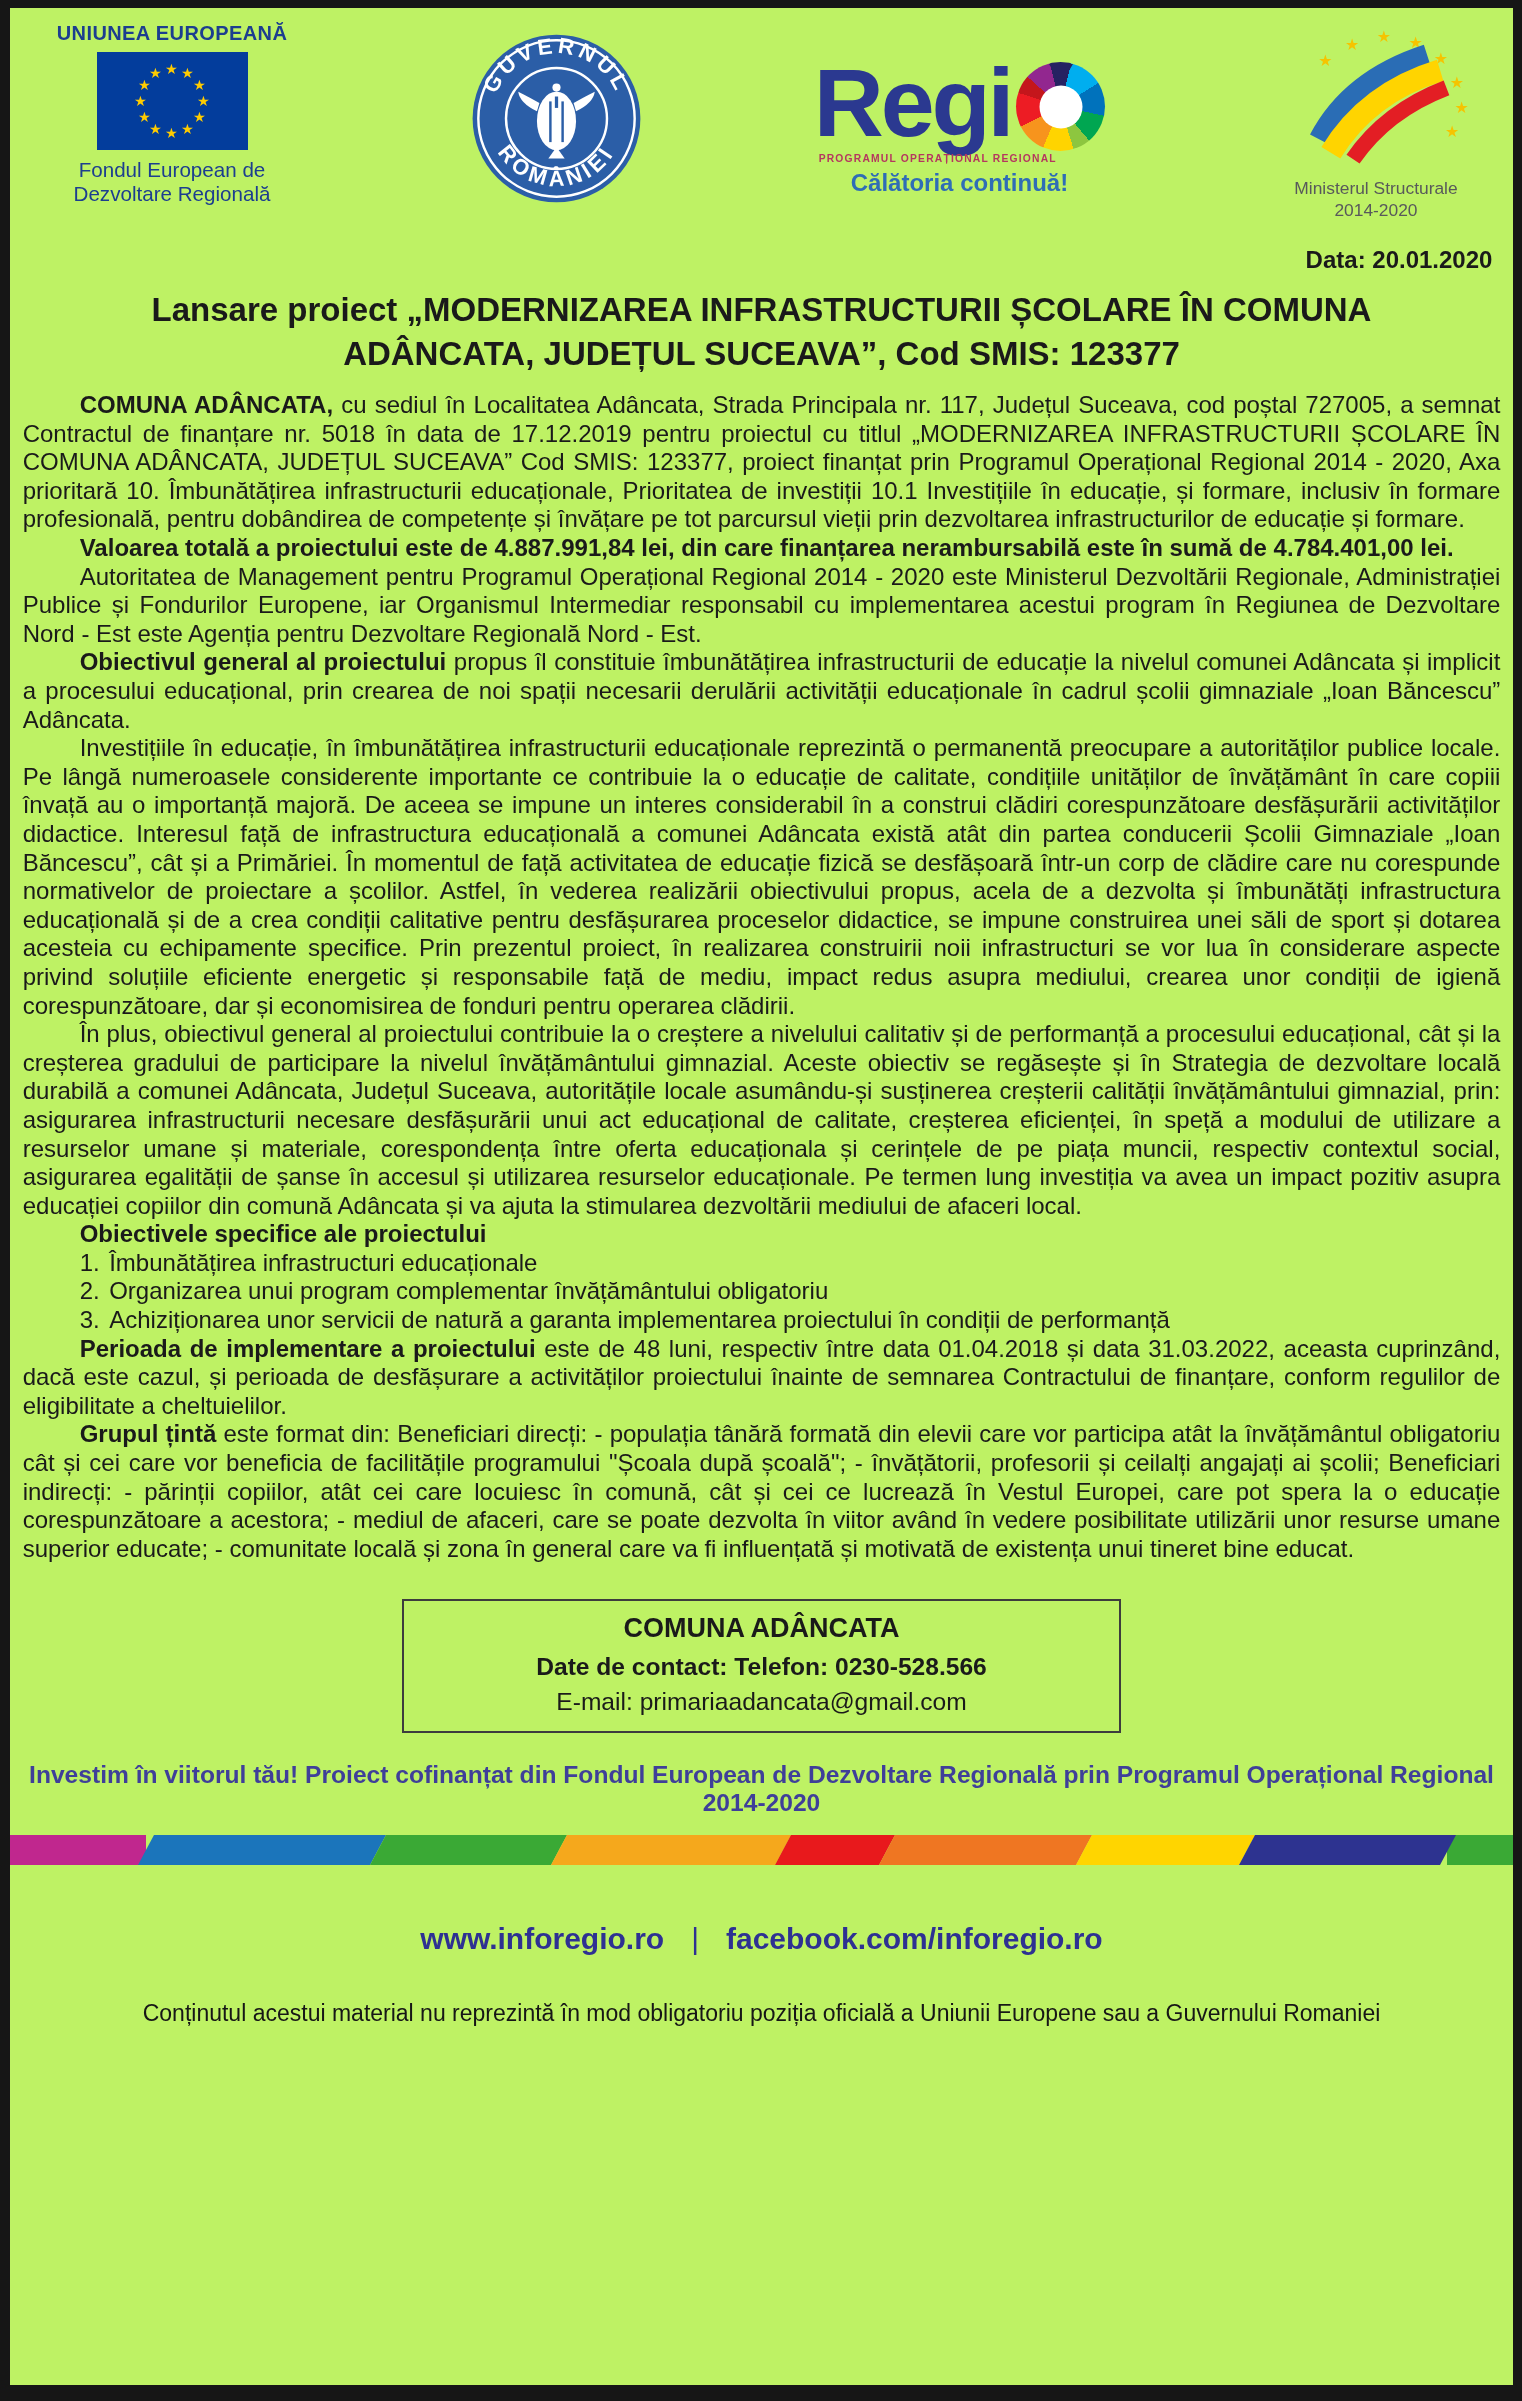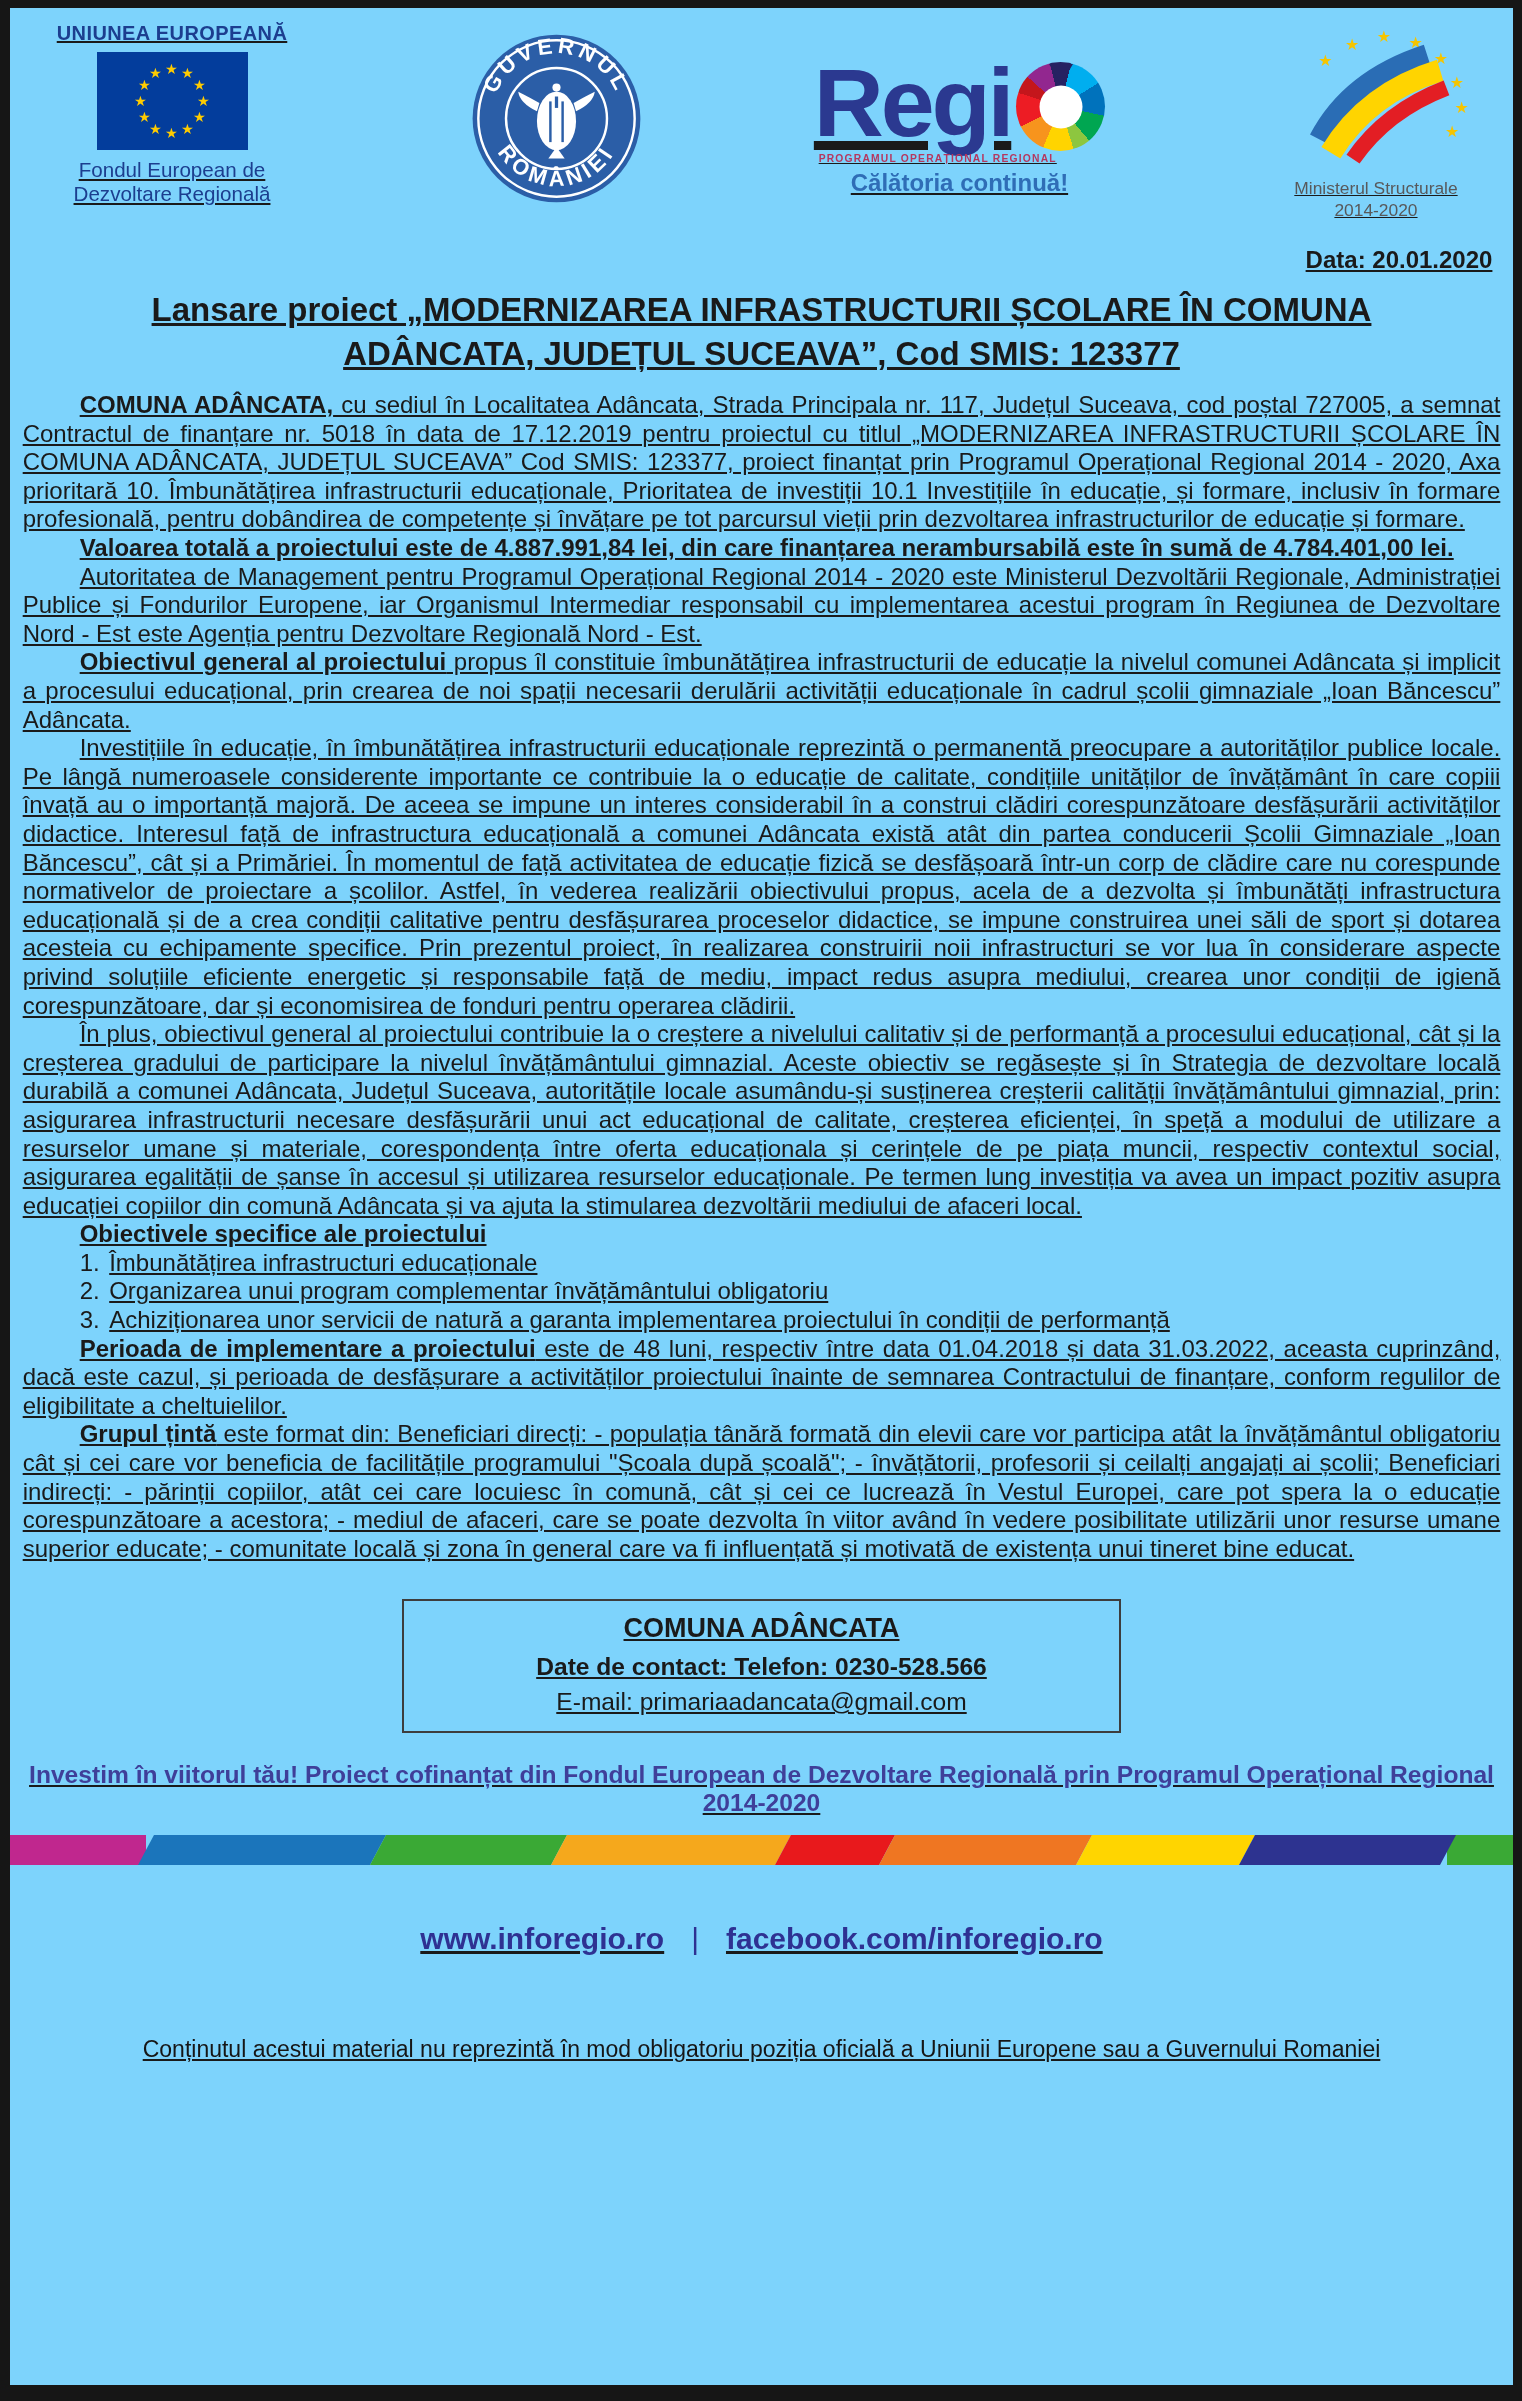--- a/index.html
+++ b/index.html
@@ -1,20 +1,20 @@
 <!DOCTYPE html>
 <html lang="ro" style="font-size:12.7px"><head>
 <meta charset="utf-8">
 <style>
   html,body{margin:0;padding:0;background:#e8e8e8;}
   .page{
     width:1523px;height:2401px;margin:0 auto;box-sizing:border-box;
-    background:#7dd3fc;position:relative;overflow:hidden;
+    background:#bef264;position:relative;overflow:hidden;
     border:solid #161616;border-width:8px 10.3px 16px 10.3px;
-    font-family:"Liberation Sans","DejaVu Sans",sans-serif;color:#1a1a1a;text-decoration:underline;
+    font-family:"Liberation Sans","DejaVu Sans",sans-serif;color:#1a1a1a;
   }
   
   .logo-row{display:flex;align-items:flex-start;justify-content:space-between;
     padding:14.3px 38px 4.8px 35px;height:198px;}
   .eu-block{width:254px;text-align:center;}
   .eu-top{font-size:20px;font-weight:bold;color:#1c3e8f;letter-spacing:0.4px;margin-bottom:6.3px;}
   .eu-flag{position:relative;width:151px;height:98px;background:#033d9c;margin:0 auto;}
   .eu-flag .st{position:absolute;color:#ffcc00;font-size:14.3px;line-height:1;transform:translate(-50%,-50%);}
   .eu-bottom{font-size:20.6px;color:#1c3e8f;margin-top:8px;line-height:1.2;}
   .gov-block{width:171px;margin-top:11px;}
@@ -61,21 +61,21 @@
   .rainbow .seg{transform:skewX(-28deg);}
   .rainbow .seg:first-child{margin-left:-19px;transform:none;}
   .rainbow .seg:last-child{margin-right:-19px;transform:none;}
   .seg1{width:159px;}.seg2{width:238px;}.seg3{width:186px;}.seg4{width:230px;}
   .seg5{width:107px;}.seg6{width:202px;}.seg7{width:167px;}.seg8{width:206px;}.seg9{width:87px;}
   
   .links-line{display:flex;justify-content:center;align-items:center;gap:27px;
     margin-top:57px;font-size:30px;font-weight:bold;color:#2e3192;}
   .links-line a{color:#2e3192;text-decoration:none;}
   .link-sep{font-weight:normal;}
-  .disclaimer{text-align:center;font-size:23px;margin-top:80px;color:#161616;}
+  .disclaimer{text-align:center;font-size:23px;margin-top:44px;color:#161616;}
 </style>
 </head>
 <body>
 
 <div class="page">
 
   <div class="logo-row">
 
     <div class="eu-block">
       <div class="eu-top">UNIUNEA EUROPEANĂ</div>

